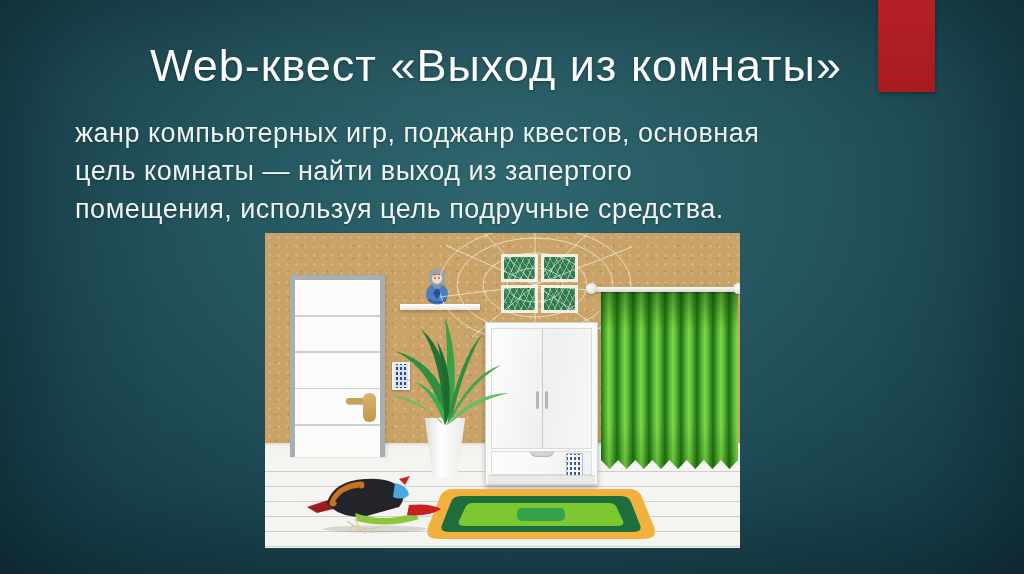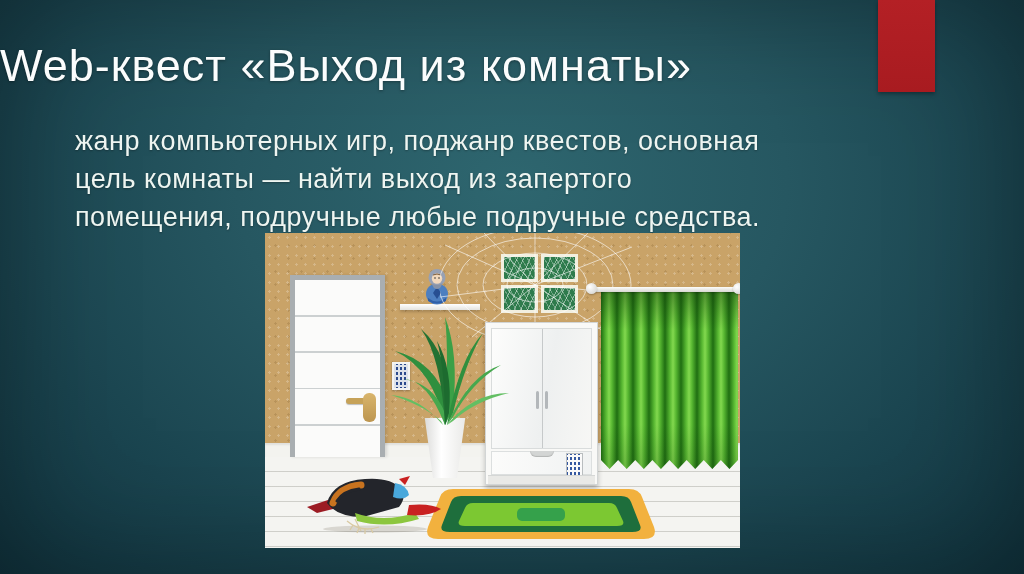--- a/index.html
+++ b/index.html
@@ -8,30 +8,29 @@
     font-family:"Liberation Sans", sans-serif;
     background:radial-gradient(ellipse at 50% 32%, #2e666f 0%, #265761 38%, #1a444f 72%, #123641 100%);
     box-shadow:inset 0 0 130px rgba(0,0,0,0.35);
   }
   .accent-bar{
     position:absolute; left:878px; top:0; width:57px; height:92px;
     background:linear-gradient(180deg,#b42025,#a81b20);
     box-shadow:0 2px 4px rgba(0,0,0,0.35);
   }
   .slide-title{
-    position:absolute; left:0; top:40px; width:992px; 
+    position:absolute; left:0; top:40px; width:992px; text-align:center;
     color:#fbfdfd; font-size:45px; font-weight:400; letter-spacing:1px;
     text-shadow:0 1px 3px rgba(0,0,0,0.35);
     white-space:nowrap;
   }
   .slide-body{
     position:absolute; left:75px; top:114px; width:860px;
     color:#eef5f1; font-size:27px; letter-spacing:0.5px;
     text-shadow:0 1px 2px rgba(0,0,0,0.3);
-    margin-top:8px;
   }
   .slide-body .line{height:38px; line-height:38px; white-space:nowrap;}
 
   
   .room{
     position:absolute; left:265px; top:233px; width:475px; height:315px;
     background:#c9a368; overflow:hidden;
   }
   .room-wall{
     position:absolute; inset:0 0 91px 0;
@@ -160,21 +159,21 @@
 
 <div class="slide">
 
   <div class="accent-bar"></div>
 
   <div class="slide-title">Web-квест «Выход из комнаты»</div>
 
   <div class="slide-body">
     <div class="line">жанр компьютерных игр, поджанр квестов, основная</div>
     <div class="line">цель комнаты — найти выход из запертого</div>
-    <div class="line">помещения, подручные любые подручные средства.</div>
+    <div class="line">помещения, используя цель подручные средства.</div>
   </div>
 
   <div class="room" aria-label="Комната квеста: белая дверь с кодовой панелью, полка с матрёшкой, пальма в горшке, белый шкаф с кодовым замком, четыре зелёные картины в паутине, зелёная штора на карнизе, зелёный ковёр и птица на белом полу">
     <div class="room-wall"></div>
     <div class="baseboard"></div>
     <div class="room-floor"></div>
 
     <div class="door"></div>
     <div class="door-handle-lever"></div>
     <div class="door-handle-plate"></div>

